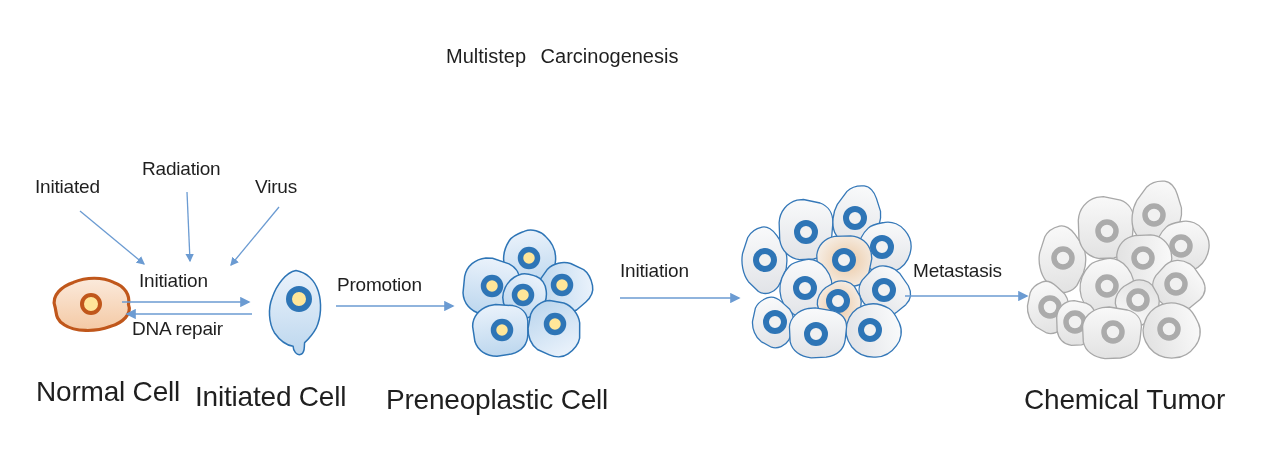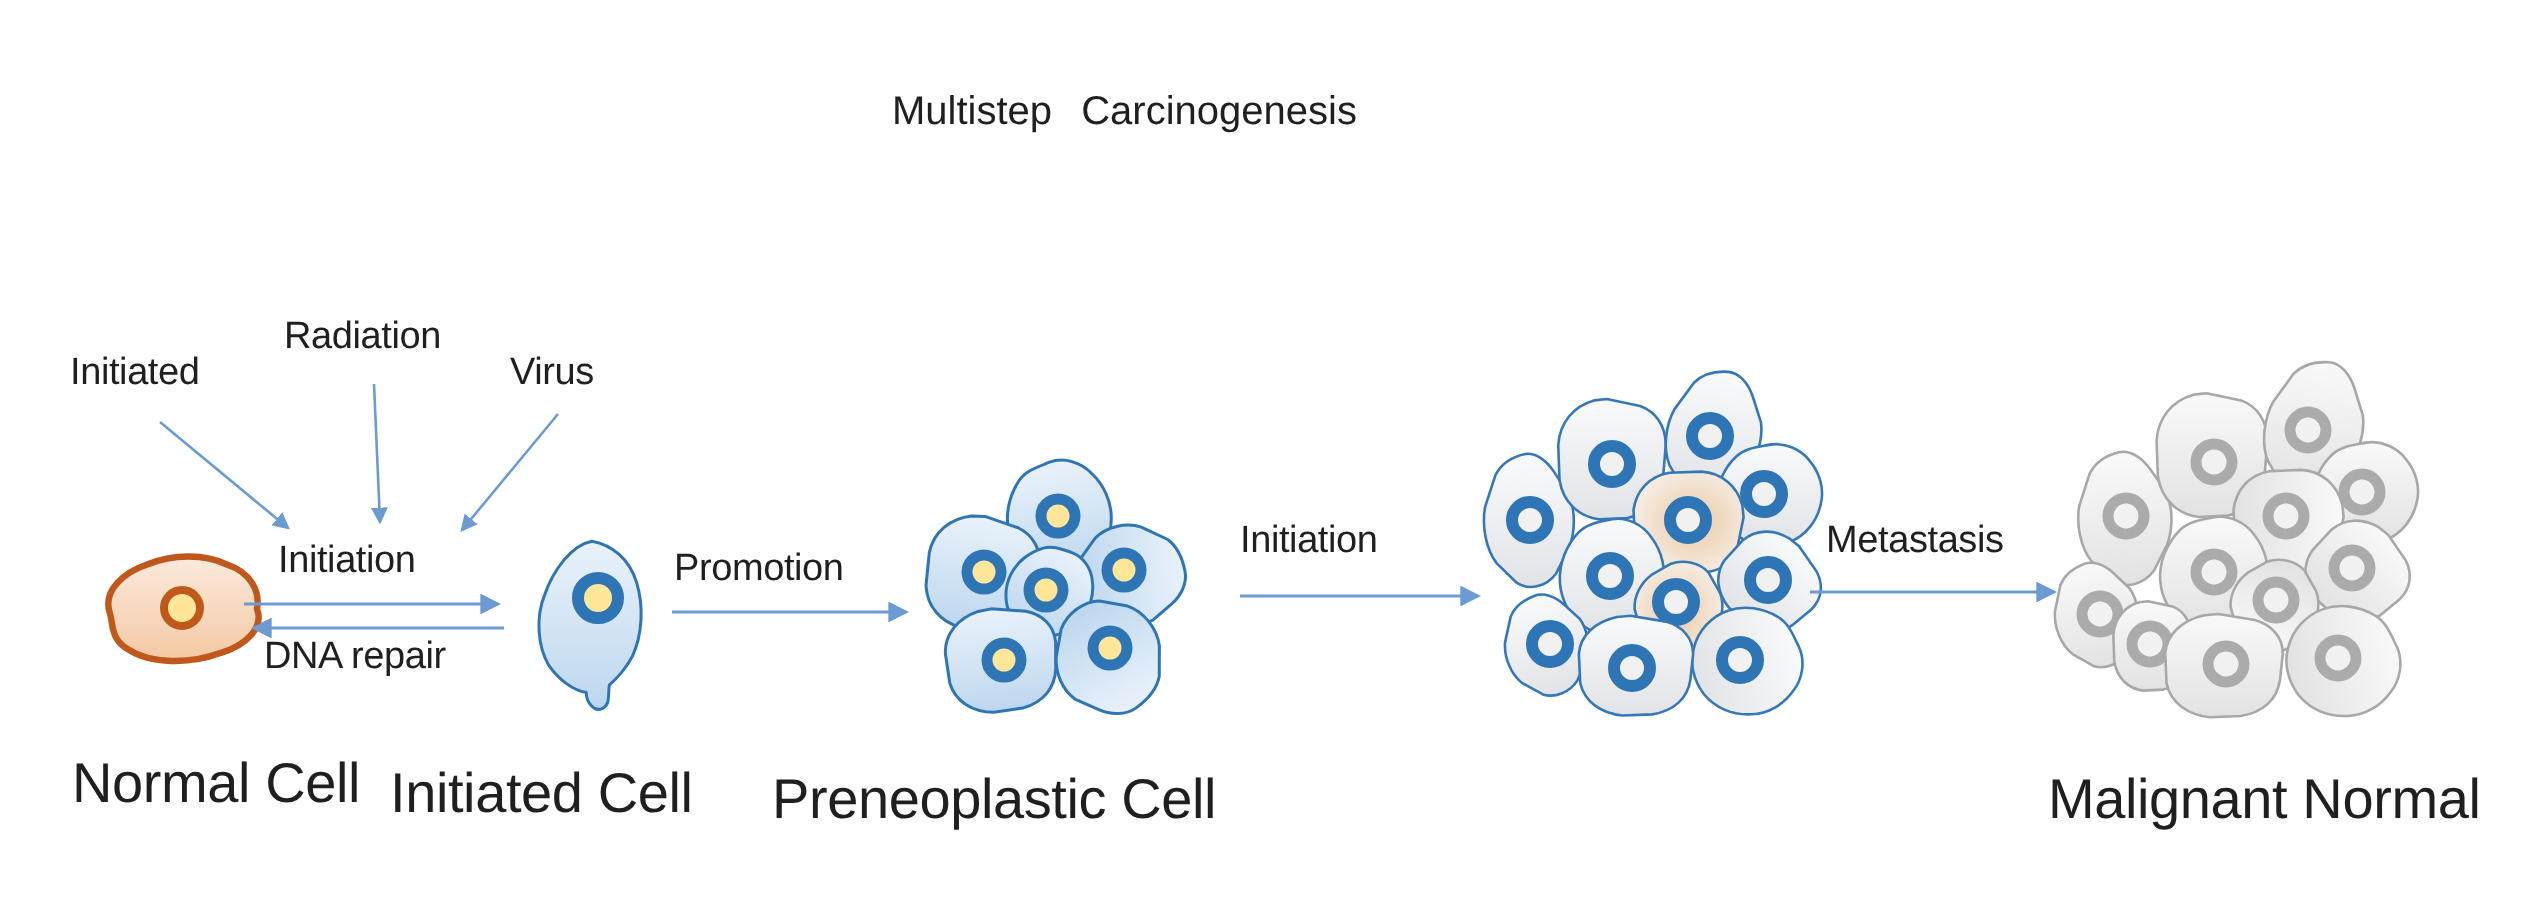--- a/index.html
+++ b/index.html
@@ -157,15 +157,15 @@
 
   <div class="label" style="left:139px; top:270px;">Initiation</div>
   <div class="label" style="left:132px; top:318px;text-align:right;">DNA repair</div>
   <div class="label" style="left:337px; top:274px;">Promotion</div>
   <div class="label" style="left:620px; top:260px;">Initiation</div>
   <div class="label" style="left:913px; top:260px;">Metastasis</div>
 
   <div class="label stage-label" style="left:36px;   top:376px;">Normal Cell</div>
   <div class="label stage-label" style="left:195px;  top:381px;">Initiated Cell</div>
   <div class="label stage-label" style="left:386px;  top:384px;">Preneoplastic Cell</div>
-  <div class="label stage-label" style="left:1024px; top:384px;">Malignant Normal</div>
+  <div class="label stage-label" style="left:1024px; top:384px;">Chemical Tumor</div>
 
 </div>
 
 </body></html>

